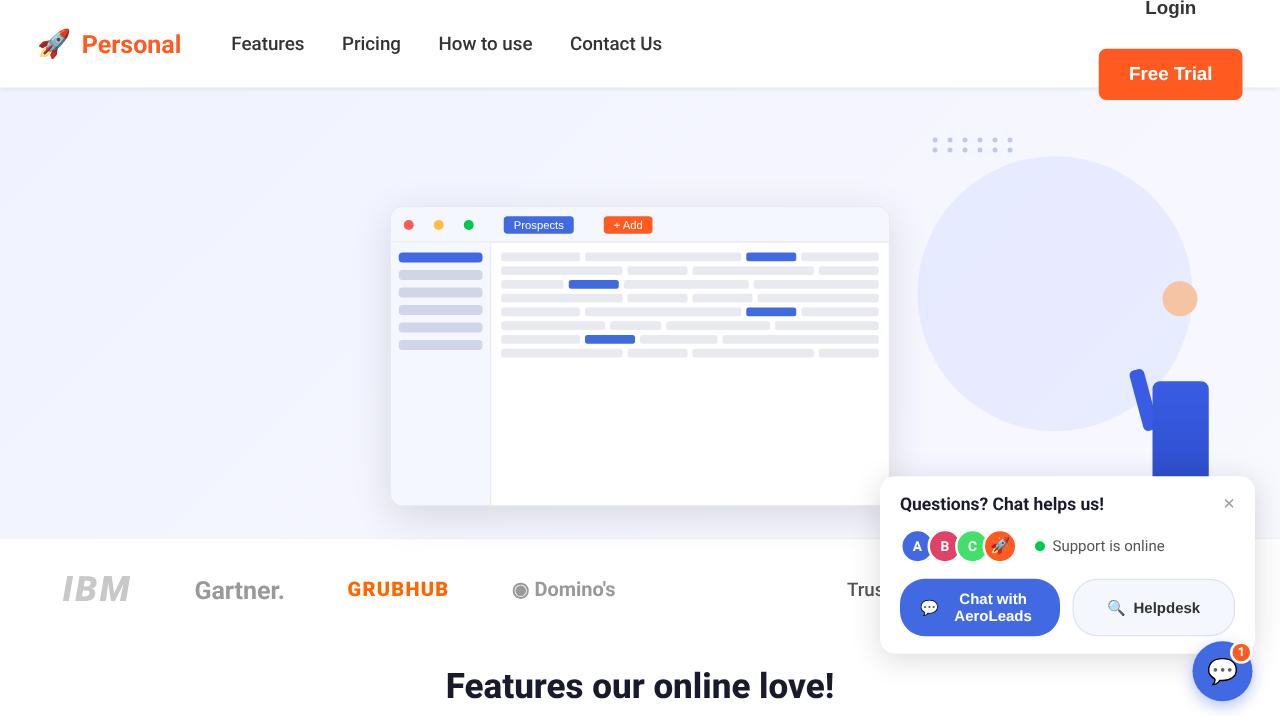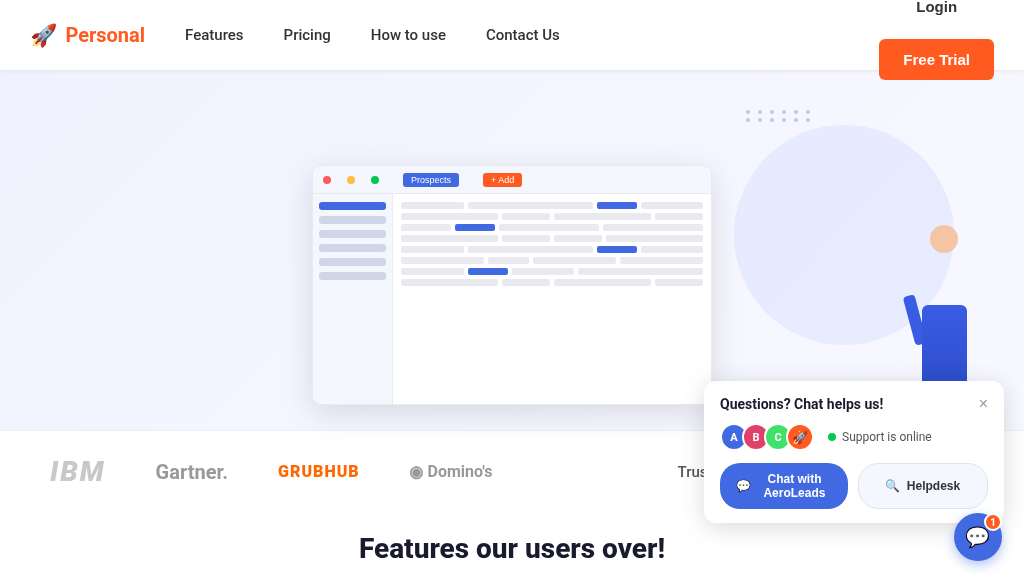--- a/index.html
+++ b/index.html
@@ -7,21 +7,21 @@
 
     
     nav {
       display: flex; align-items: center; justify-content: space-between;
       padding: 0 30px; height: 70px; background: #fff;
       box-shadow: 0 1px 4px rgba(0,0,0,0.08); position: relative; z-index: 10;
     }
     .nav-left { display: flex; align-items: center; gap: 40px; }
     .logo { display: flex; align-items: center; gap: 8px; font-weight: 700; font-size: 20px; color: #ff5a1f; text-decoration: none; }
     .logo-icon { font-size: 22px; }
-    .nav-links { display: flex; gap: 40px; }
+    .nav-links { display: flex; gap: 30px; }
     .nav-link { color: #333; text-decoration: none; font-size: 15px; font-weight: 500; }
     .nav-right { display: flex; align-items: center; gap: 16px; flex-direction: column; }
     .btn-login { background: none; border: none; color: #333; font-size: 15px; font-weight: 600; cursor: pointer; padding: 8px 20px; }
     .btn-free-trial { background: #ff5a1f; color: #fff; border: none; border-radius: 6px; padding: 12px 24px; font-size: 15px; font-weight: 600; cursor: pointer; }
 
     
     .hero {
       display: flex; align-items: center; justify-content: space-between;
       padding: 30px 50px 20px 50px; background: linear-gradient(135deg, #f0f2ff 0%, #f8f9ff 100%);
       min-height: 360px; position: relative;
@@ -245,21 +245,21 @@
   <div class="logos">
     <span class="logo-ibm">IBM</span>
     <span class="logo-gartner">Gartner.</span>
     <span class="logo-grubhub">GRUBHUB</span>
     <span class="logo-dominos">◉ Domino's</span>
   </div>
   <div class="trusted-title">Trusted By Major Clients all over the World</div>
 </section>
 
 <section class="features-heading">
-  <h2>Features our users over!</h2>
+  <h2>Features our online love!</h2>
 </section>
 
 <div class="chat-widget">
   <div class="chat-header">
     <span class="chat-title">Questions? Chat helps us!</span>
     <button class="chat-close">×</button>
   </div>
   <div class="chat-status">
     <div class="chat-avatars">
       <div class="avatar av1">A</div>

